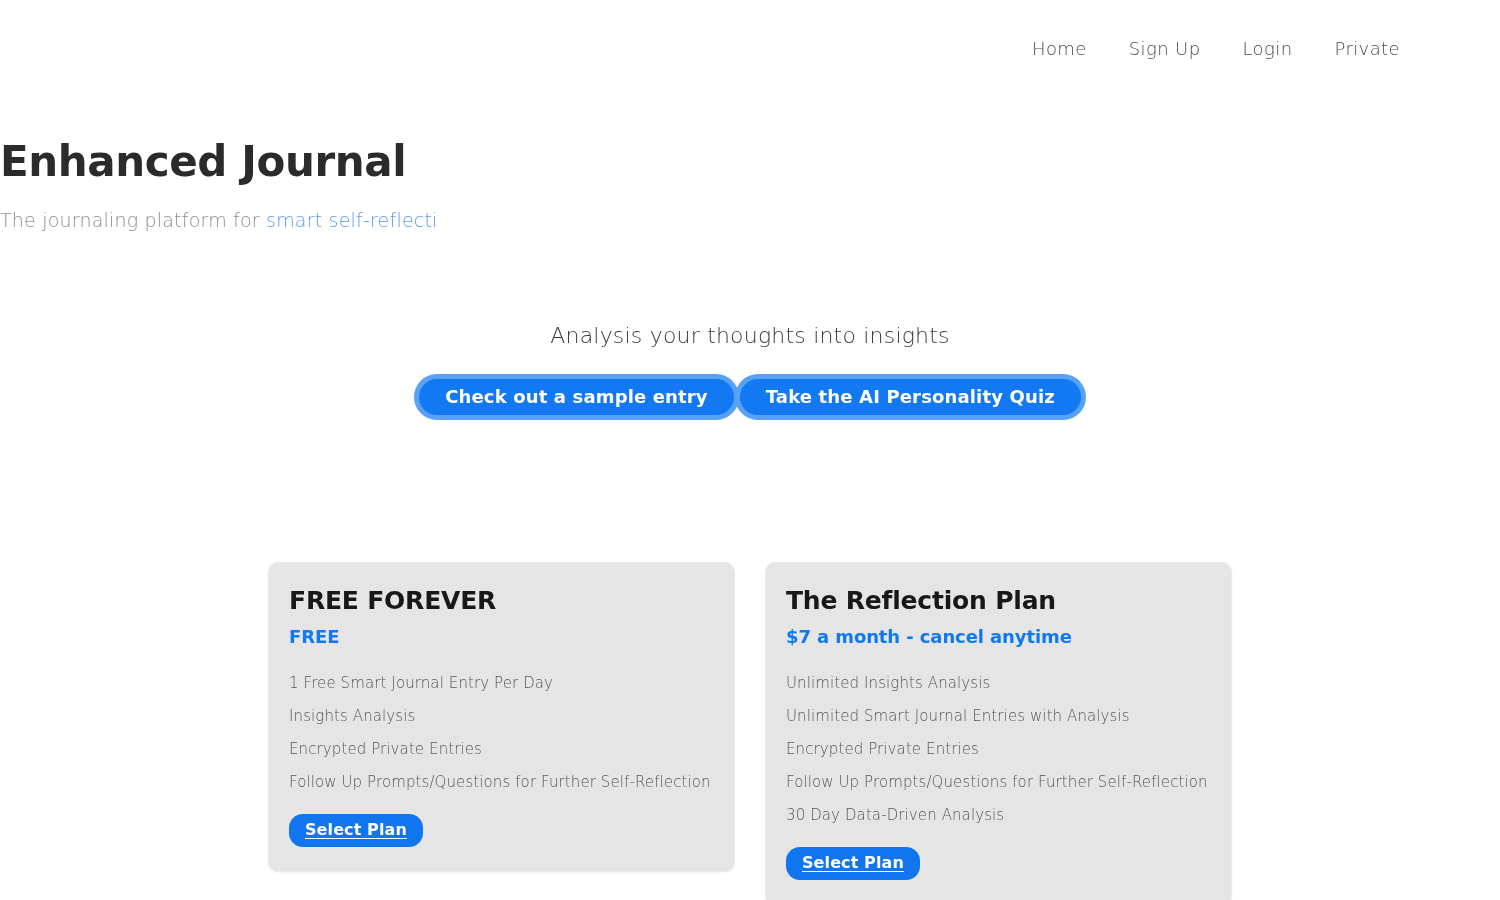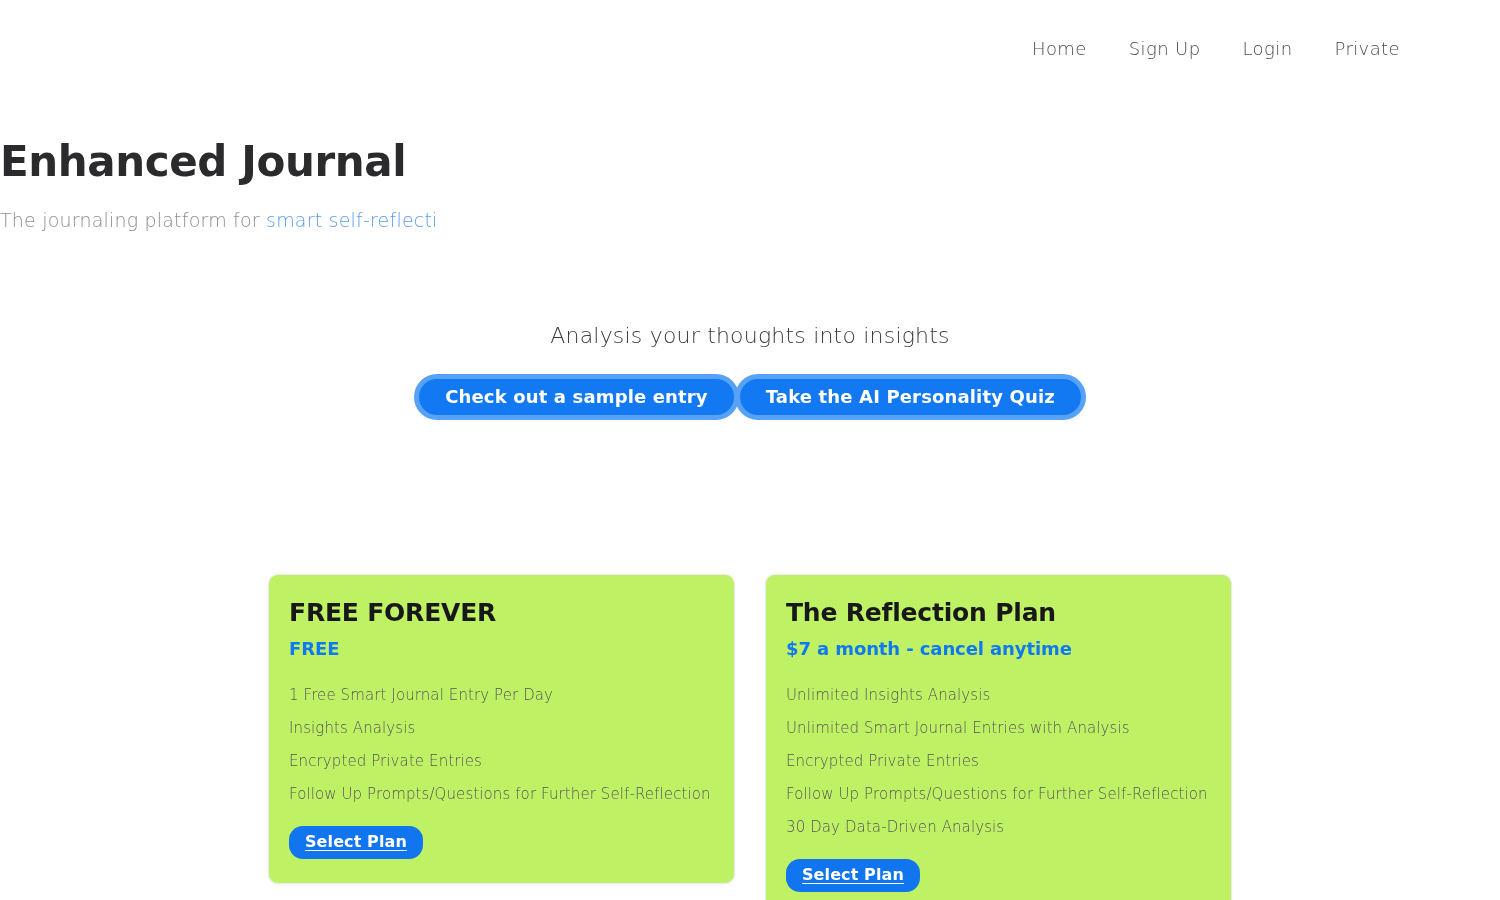--- a/index.html
+++ b/index.html
@@ -144,26 +144,25 @@
     left: 0;
     width: 1500px;
     display: flex;
     justify-content: center;
     align-items: flex-start;
     gap: 30px;
   }
 
   .plan-card {
     width: 467px;
-    background: #bef264;
+    background: #e5e5e5;
     border: 1px solid #ebebed;
     border-radius: 10px;
     box-shadow: 0 1px 3px rgba(0,0,0,0.05);
     padding: 22px 20px 24px 20px;
-    margin-top: 12px;
   }
 
   .plan-title {
     font-family: "DejaVu Sans", sans-serif;
     font-size: 25px;
     font-weight: 700;
     letter-spacing: -0.2px;
     color: #18181b;
     line-height: 1.25;
   }

